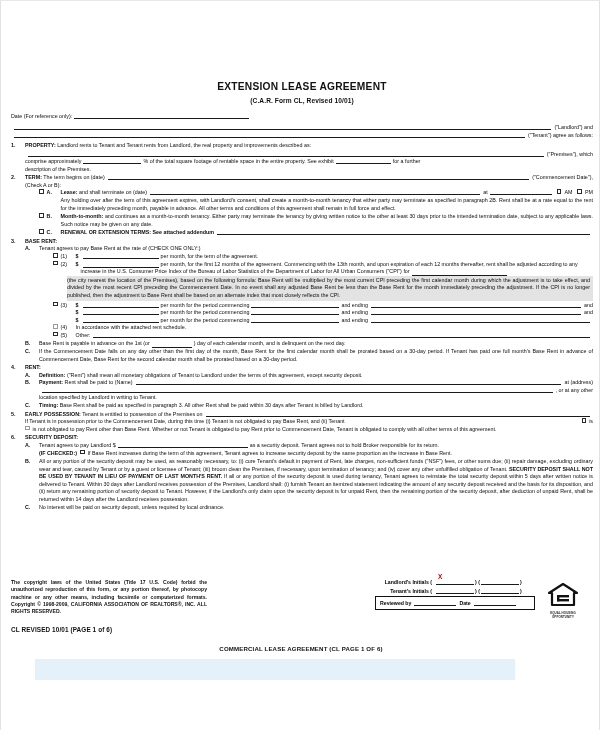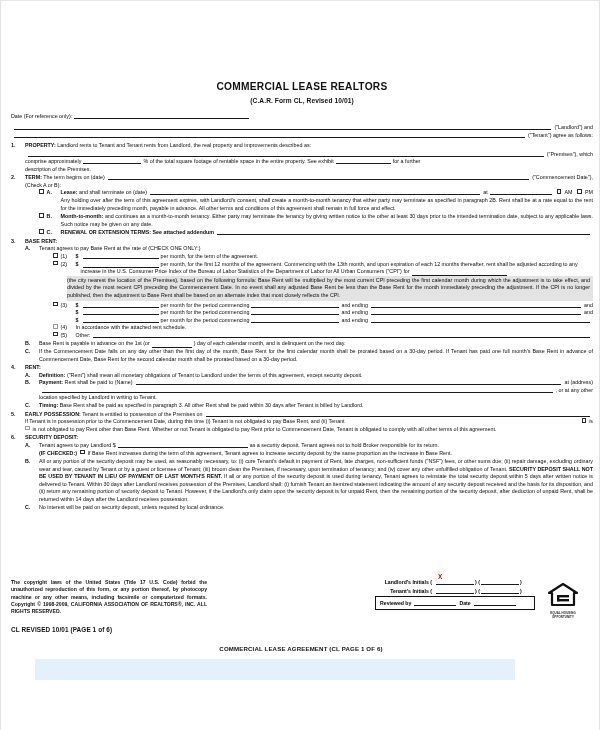--- a/index.html
+++ b/index.html
@@ -119,21 +119,21 @@
   }
 </style>
 </head>
 <body>
 
 <div id="page">
 
   <div class="sheet">
 
     <div class="title-block">
-      <div class="doc-title">COMMERCIAL LEASE REALTORS</div>
+      <div class="doc-title">EXTENSION LEASE AGREEMENT</div>
       <div class="doc-subtitle">(C.A.R. Form CL, Revised 10/01)</div>
     </div>
 
     <div class="body-area">
 
       <div class="row" style="margin-top:2px;">
         <span>Date (For reference only):</span>
         <span class="fill" style="width:175px;"></span>
       </div>
 

